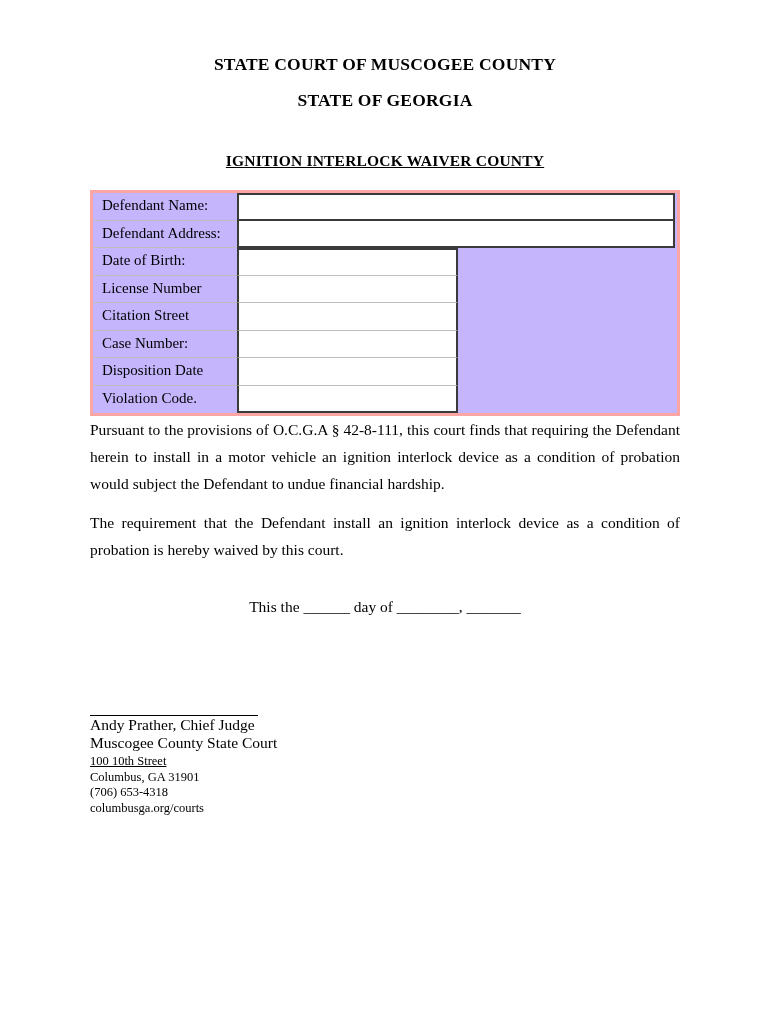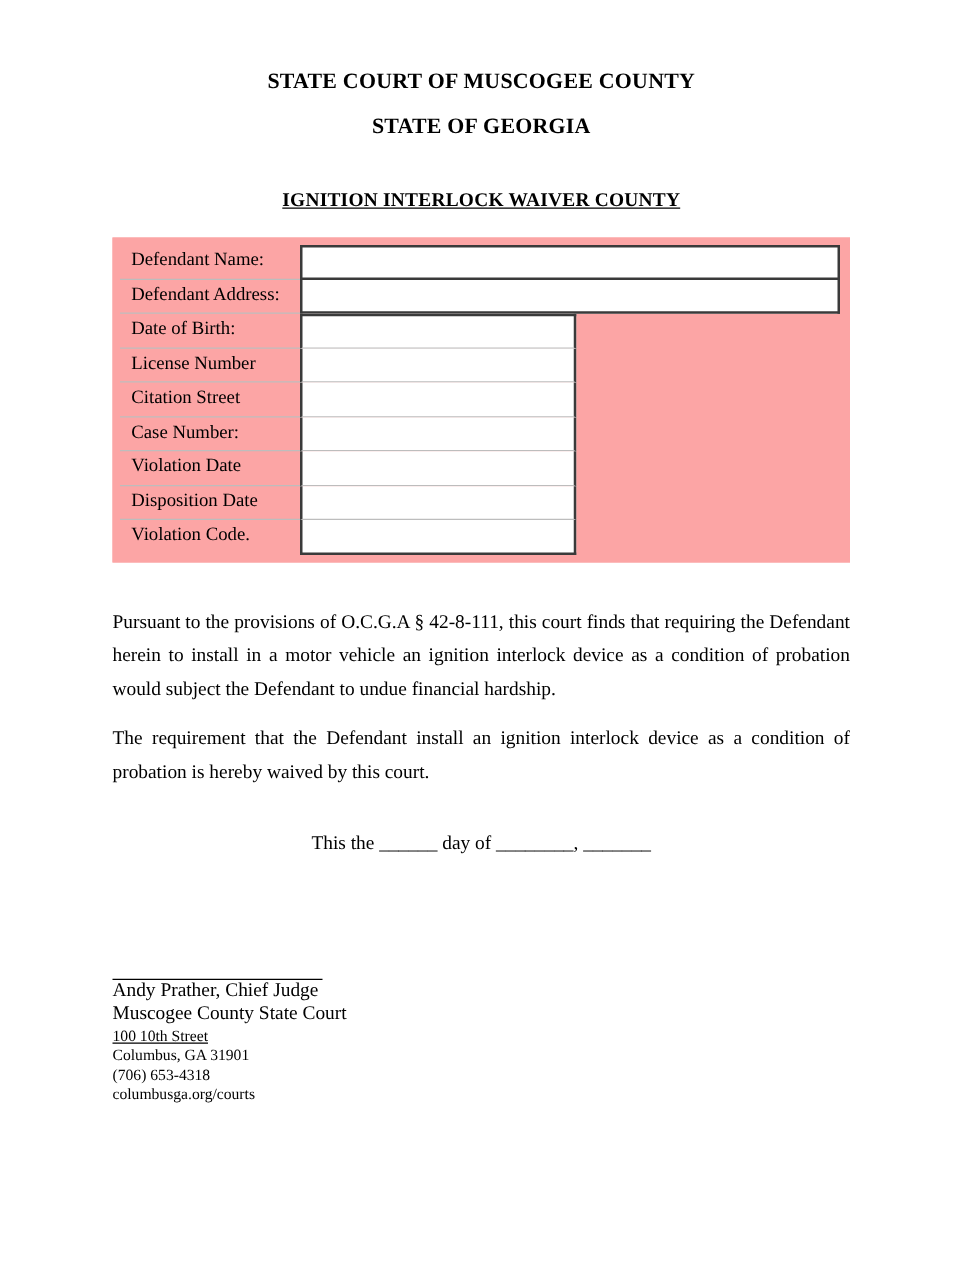--- a/index.html
+++ b/index.html
@@ -22,22 +22,22 @@
     text-align: center;
     font-weight: bold;
     font-size: 15.5px;
     text-decoration: underline;
     letter-spacing: 0.2px;
   }
 
   
   .form-table {
     margin: 20px 90px 0 90px;
-    border: 6px solid #fca5a5;
-    background: #fca5a5;
+    border: 3px solid #fca5a5;
+    background: #c4b5fd;
   }
   .t-row { display: flex; height: 27.5px; align-items: stretch; }
   .t-label {
     width: 144px;
     font-size: 15px;
     padding: 4px 0 0 9px;
     border-bottom: 1px solid #bdbdbd;
     white-space: nowrap;
   }
   .t-row.last .t-label { border-bottom: none; }
@@ -59,21 +59,21 @@
   .t-filler { flex: 1; }
 
   
   .body-text {
     margin-left: 90px;
     margin-right: 90px;
     font-size: 15.5px;
     line-height: 27px;
     text-align: justify;
   }
-  .p1 { margin-top: 34px; }
+  .p1 { }
   .p2 { margin-top: 12px; }
   .date-line { margin-top: 30px; text-align: center; }
 
   
   .signature { margin: 82px 0 0 90px; }
   .sig-line {
     width: 168px;
     height: 14px;
     border-bottom: 1px solid #000000;
   }
@@ -123,25 +123,20 @@
       <div class="t-input split-input"></div>
       <div class="t-filler"></div>
     </div>
 
     <div class="t-row split">
       <div class="t-label">Case Number:</div>
       <div class="t-input split-input"></div>
       <div class="t-filler"></div>
     </div>
 
-    <div class="t-row split">
-      <div class="t-label">Violation Date</div>
-      <div class="t-input split-input"></div>
-      <div class="t-filler"></div>
-    </div>
 
     <div class="t-row split">
       <div class="t-label">Disposition Date</div>
       <div class="t-input split-input"></div>
       <div class="t-filler"></div>
     </div>
 
     <div class="t-row split split-last last">
       <div class="t-label">Violation Code.</div>
       <div class="t-input split-input"></div>

